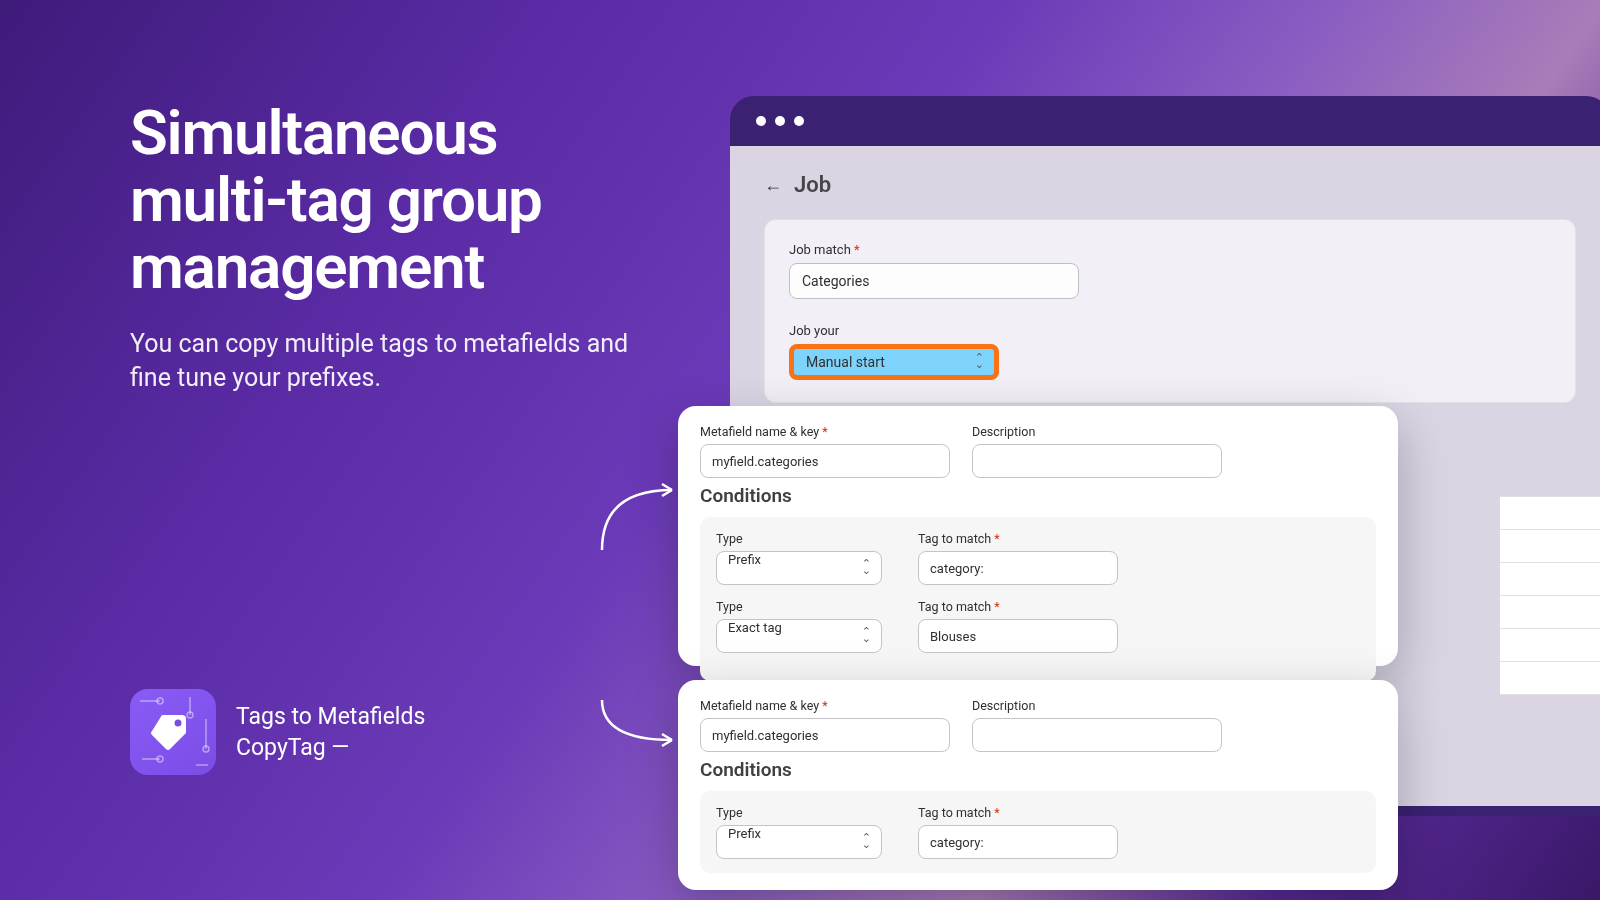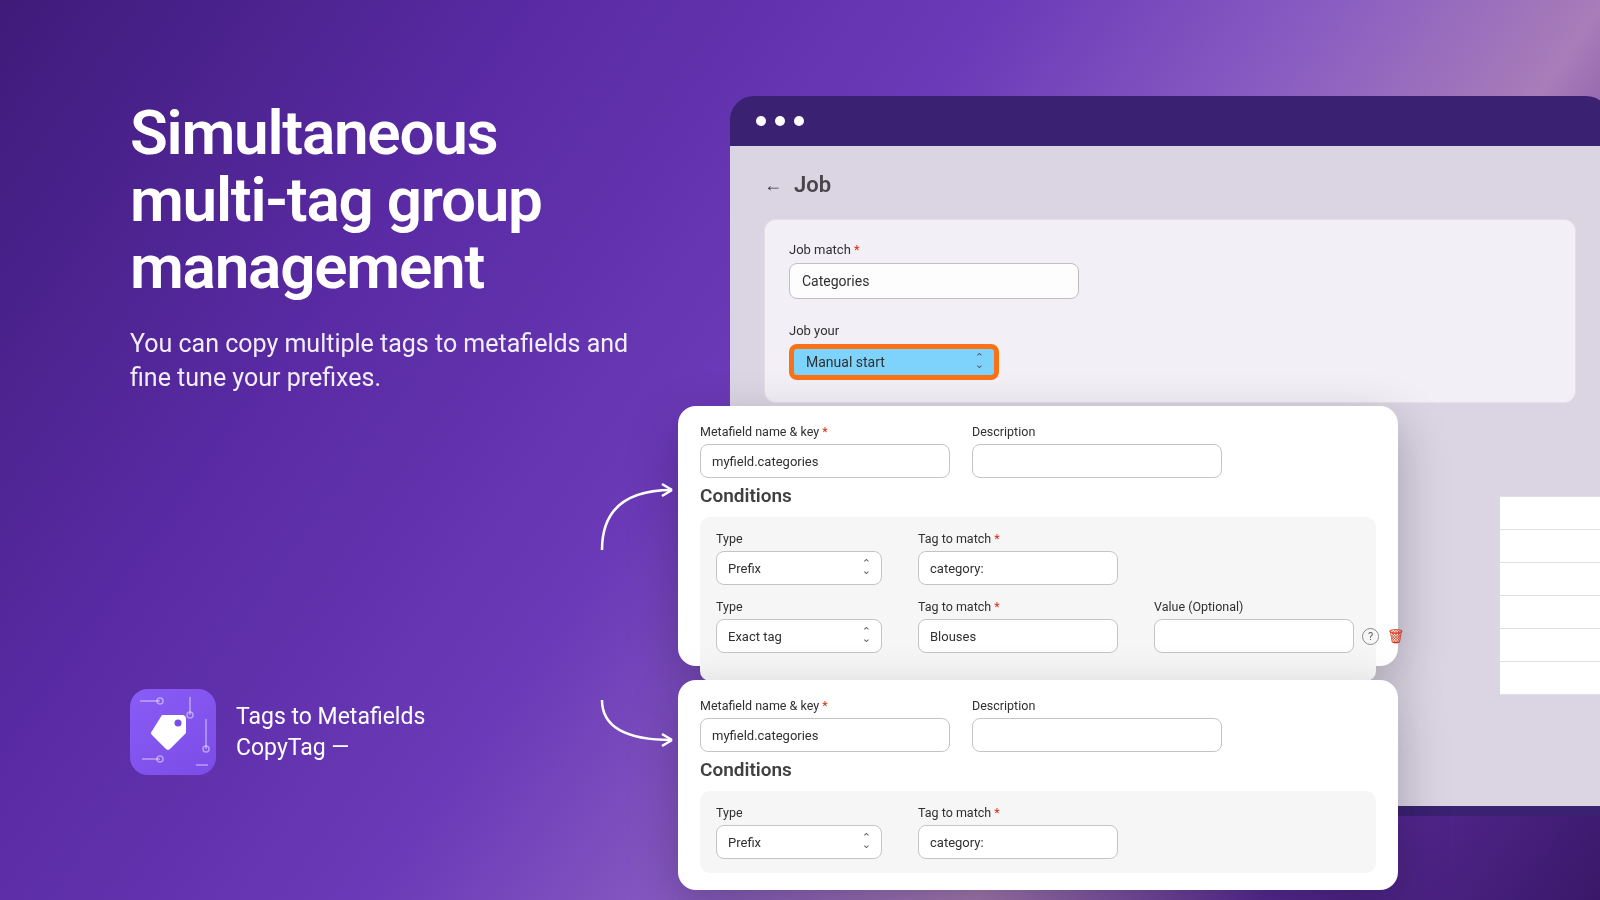--- a/index.html
+++ b/index.html
@@ -31,21 +31,21 @@
 .float{position:absolute;background:#fff;border-radius:18px;box-shadow:0 18px 50px rgba(0,0,0,.25);padding:18px 22px}
 .float1{left:678px;top:406px;width:720px;height:260px}
 .float2{left:678px;top:680px;width:720px;height:210px}
 .mf-row{display:flex;gap:22px;margin-bottom:4px}
 .mf-col{flex:0 0 auto}
 .flabel{font-size:12.5px;color:#303030;margin-bottom:5px;display:block}
 .finput{height:34px;border:1px solid #c4c4c8;border-radius:8px;background:#fff;padding:0 11px;font-size:13px;color:#303030;width:250px}
 .section-title{font-size:19px;font-weight:600;color:#404040;margin:6px 0 10px}
 .cond-box{background:#f6f6f7;border-radius:10px;padding:14px 16px}
 .cond-row{display:flex;gap:36px;align-items:flex-end;margin-bottom:14px}
-.fsel{height:34px;border:1px solid #c4c4c8;border-radius:8px;background:#fff;padding:0 28px 0 11px;font-size:13px;color:#303030;width:166px;position:relative;display:flex;align-items:center}
+.fsel{height:34px;border:1px solid #c4c4c8;border-radius:8px;background:#fff;padding:0 28px 0 11px;font-size:13px;color:#303030;width:166px;position:relative;display:flex;align-items:flex-start}
 .tiny-icon{width:18px;height:18px;display:inline-flex;align-items:center;justify-content:center;font-size:14px}
 .trash{color:#d82c0d}
 .help{color:#5c5c5c;border:1px solid #8a8a8e;border-radius:50%;width:17px;height:17px;font-size:11px}
 .arrow-svg{position:absolute;pointer-events:none}
 .arrow1{left:582px;top:440px}
 .arrow2{left:582px;top:690px}
 .peek-row{display:flex;justify-content:space-between;font-size:13px;color:#303030;padding:2px 6px;opacity:.55;margin-top:6px}
 </style>
 </head>
 <body>
@@ -140,28 +140,20 @@
         <label class="flabel">Type</label>
         <div class="fsel">
           <span>Exact tag</span>
           <span class="chev">⌃<br>⌄</span>
         </div>
       </div>
       <div>
         <label class="flabel"><span>Tag to match</span> <span class="req">*</span></label>
         <input class="finput" style="width: 200px;" value="Blouses">
       </div>
-      <div>
-        <label class="flabel">Value (Optional)</label>
-        <div style="display:flex;align-items:center;gap:8px">
-          <input class="finput" style="width: 200px;" value="">
-          <span class="tiny-icon help">?</span>
-          <span class="tiny-icon trash">🗑</span>
-        </div>
-      </div>
     </div>
   </div>
   <div class="peek-row">
     <span>Tag type</span>
     <span><span>Tag</span> <span class="req">*</span></span>
   </div>
 </div>
 
 <div class="float float2">
   <div class="mf-row">

